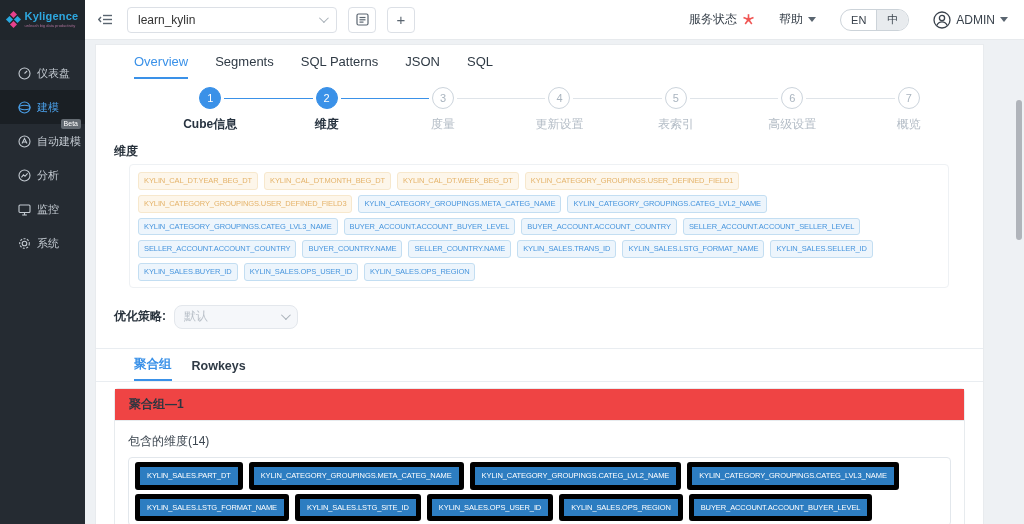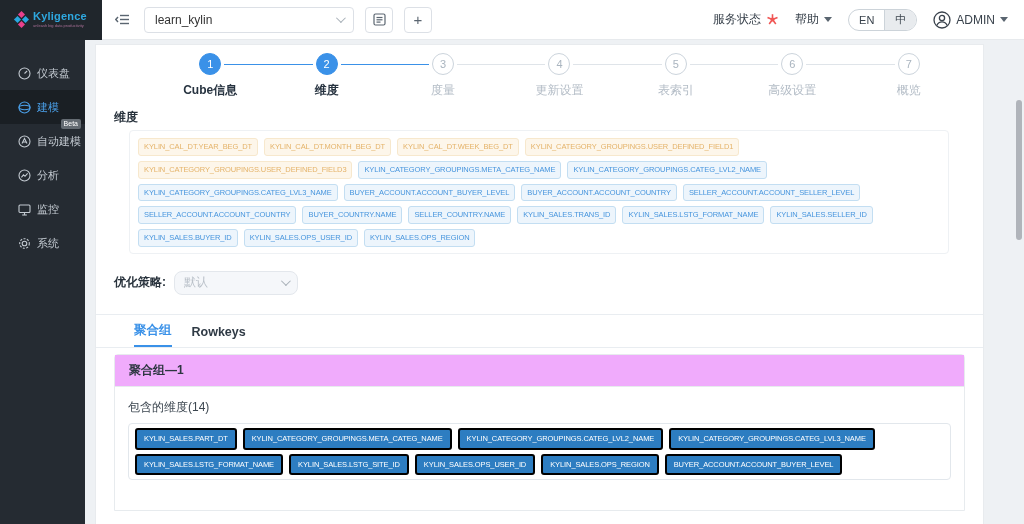--- a/index.html
+++ b/index.html
@@ -2,21 +2,21 @@
 <html><head>
 <meta charset="utf-8">
 <style>
   * { box-sizing: border-box; margin: 0; padding: 0; }
   html, body { width: 1024px; height: 524px; overflow: hidden; }
   body { font-family: "Liberation Sans", "DejaVu Sans", sans-serif; background: #eef1f4; position: relative; }
 
   
   .header { position: absolute; top: 0; left: 0; width: 1024px; height: 40px; background: #fff;
             border-bottom: 1px solid #e7eaed; display: flex; align-items: center; z-index: 20; }
-  .logo-block { width: 102px; height: 40px; background: #20262c; display: flex; align-items: center;
+  .logo-block { width: 85px; height: 40px; background: #20262c; display: flex; align-items: center;
                 justify-content: center; flex: none; }
   .logo-inner { display: flex; align-items: center; gap: 4px; }
   .logo-mark { position: relative; width: 14px; height: 16px; flex: none; }
   .logo-mark i { position: absolute; width: 5px; height: 5px; transform: rotate(45deg); }
   .logo-mark i:nth-child(1){ left: 4px; top: 0; background: #e8418c; }
   .logo-mark i:nth-child(2){ left: 0; top: 5px; background: #29a8e0; }
   .logo-mark i:nth-child(3){ left: 8px; top: 5px; background: #29a8e0; }
   .logo-mark i:nth-child(4){ left: 4px; top: 10px; background: #e8418c; }
   .logo-text { line-height: 1; }
   .logo-text .brand { color: #2ea8e0; font-size: 11px; font-weight: bold; letter-spacing: .2px; }
@@ -25,21 +25,21 @@
   .collapse-btn { margin-left: 10px; width: 20px; height: 20px; display: flex; align-items: center;
                   justify-content: center; cursor: pointer; color: #5a6570; }
   .proj-select { margin-left: 12px; width: 210px; height: 26px; border: 1px solid #dce0e6; border-radius: 4px;
                  display: flex; align-items: center; padding: 0 10px; font-size: 12px; color: #333; cursor: pointer; }
   .proj-select .val { flex: 1; }
   .chev { width: 7px; height: 7px; border-right: 1px solid #a8b0b8; border-bottom: 1px solid #a8b0b8;
           transform: rotate(45deg) translateY(-2px); flex: none; }
   .hd-btn { margin-left: 11px; width: 28px; height: 26px; border: 1px solid #dce0e6; border-radius: 4px;
             display: flex; align-items: center; justify-content: center; color: #5a6570; font-size: 15px; cursor: pointer; }
   .hd-spacer { flex: 1; }
-  .hd-right { display: flex; align-items: center; gap: 16px; margin-right: 16px; font-size: 12px; color: #39424c; }
+  .hd-right { display: flex; align-items: center; gap: 24px; margin-right: 16px; font-size: 12px; color: #39424c; }
   .svc { display: flex; align-items: center; gap: 5px; cursor: pointer; }
   .help, .admin { display: flex; align-items: center; gap: 5px; cursor: pointer; }
   .caret-down { width: 0; height: 0; border-left: 4px solid transparent; border-right: 4px solid transparent;
                 border-top: 5px solid #5a6570; }
   .lang-toggle { display: flex; border: 1px solid #ccd3d9; border-radius: 13px; overflow: hidden; height: 22px; cursor: pointer; }
   .lang-toggle span { padding: 0 10px; font-size: 11px; display: flex; align-items: center; color: #39424c; }
   .lang-toggle .sel { background: #e8ebee; border-left: 1px solid #ccd3d9; }
   .avatar { width: 18px; height: 18px; flex: none; }
 
   
@@ -77,32 +77,32 @@
   .slabel { margin-top: 7px; font-size: 12px; color: #b3bcc6; }
   .done .slabel, .current .slabel { color: #273340; font-weight: bold; }
 
   
   .section-label { margin: 10px 0 4px 18px; font-size: 12px; font-weight: bold; color: #28323c; }
   .dim-box { margin: 0 34px 0 33px; border: 1px solid #eef1f4; border-radius: 4px; padding: 4px 5px; }
   .tag { display: inline-block; font-size: 7.5px; letter-spacing: -0.1px; padding: 3px 5px; margin: 2px 3px;
          border-radius: 3px; white-space: nowrap; line-height: 1.3; }
   .tag.derived { background: #fdf6ea; border: 1px solid #f7e8cd; color: #e4b36a; }
   .tag.normal { background: #edf5fc; border: 1px solid #c3def2; color: #4795dd; }
-  .tag.solid { background: #2d7dc1; border: 2px solid #000000; color: #fff; padding: 4px 7px; }
+  .tag.solid { background: #2d7dc1; border: 5px solid #000000; color: #fff; padding: 4px 7px; }
 
   .opt-row { margin: 16px 0 8px 18px; display: flex; align-items: center; height: 26px; }
   .opt-label { font-size: 12px; font-weight: bold; color: #28323c; }
   .opt-select { margin-left: 8px; width: 124px; height: 24px; background: #f5f7fa; border: 1px solid #e3e7ec;
                 border-radius: 8px; display: flex; align-items: center; padding: 0 9px; font-size: 12px; color: #bac1c9; }
   .opt-select .val { flex: 1; }
 
   .max-combo { margin: 9px 0 0 21px; font-size: 12px; color: #39424c; }
 
   .panel { margin: 6px 18px 0 18px; border: 1px solid #e7ebee; border-radius: 4px 4px 0 0; }
-  .panel-head { background: #f0abfc; border-bottom: 1px solid #e7ebee; padding: 7px 14px; font-size: 12px;
+  .panel-head { background: #ef4444; border-bottom: 1px solid #e7ebee; padding: 7px 14px; font-size: 12px;
                 font-weight: bold; color: #2c3640; }
   .panel-body { padding: 12px 13px 30px 13px; background: #fff; }
   .inc-label { font-size: 12px; color: #3c4650; }
   .inc-box { margin-top: 7px; border: 1px solid #e2e7ec; border-radius: 4px; padding: 2px 3px; }
 </style>
 </head>
 <body>
 
 <div class="header">
   <div class="logo-block">
@@ -219,20 +219,27 @@
       <circle cx="6.5" cy="6.5" r="2.3"></circle>
         <circle cx="6.5" cy="6.5" r="4.8" stroke-dasharray="2.1 1.4"></circle>
     </svg>
     <span>系统</span>
   </div>
 </div>
 
 <div class="main">
   <div class="card">
 
+    <div class="tabbar">
+      <span class="tab active">Overview</span>
+      <span class="tab">Segments</span>
+      <span class="tab">SQL Patterns</span>
+      <span class="tab">JSON</span>
+      <span class="tab">SQL</span>
+    </div>
 
     <div class="stepper">
       <div class="step done">
         <div class="circ">1</div>
         <div class="slabel">Cube信息</div>
       </div>
       <div class="step current">
         <div class="circ">2</div>
         <div class="slabel">维度</div>
       </div>

